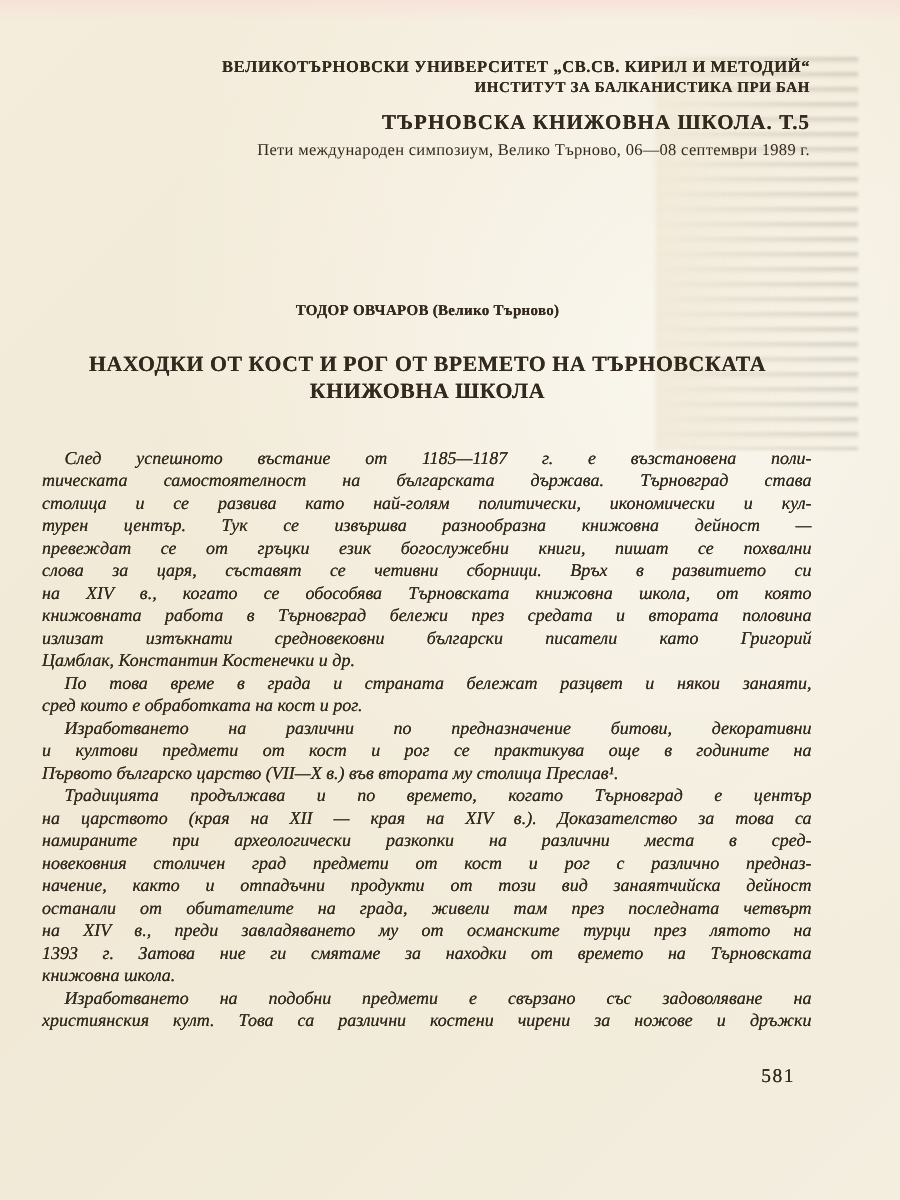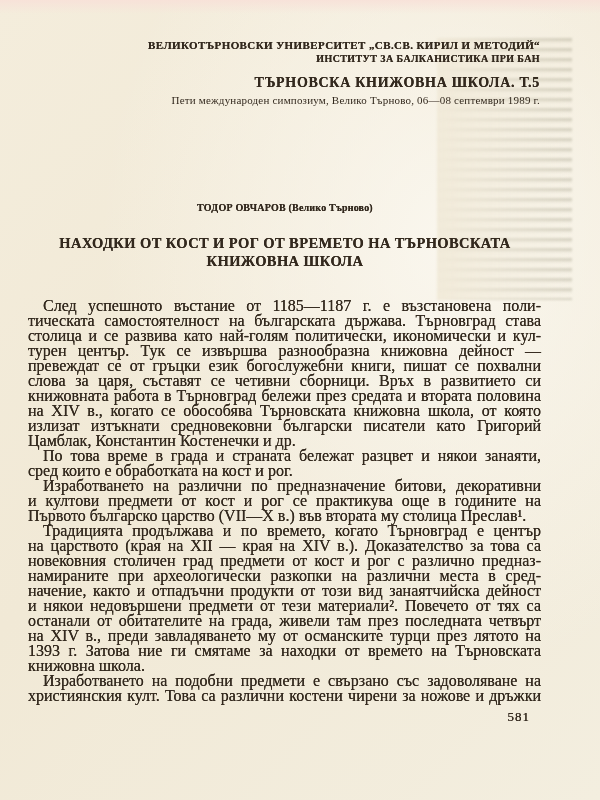--- a/index.html
+++ b/index.html
@@ -41,22 +41,23 @@
     text-shadow:0 0 0.3px currentColor;
   }
   .title {
     position:absolute; top:234px; left:15px; width:540px; margin:0;
     text-align:center; font-weight:bold; font-size:14.5px; line-height:18px;
     letter-spacing:0.4px; text-shadow:0 0 0.3px currentColor;
   }
   .title .tl { display:block; }
   .body {
     position:absolute; top:298px; left:28px; width:513px;
-    font-size:16px; line-height:15px;
+    font-size:12px; line-height:15px;
     text-shadow:0 0 0.3px currentColor;
+    font-style:italic;
   }
   .para { margin:0; }
   .line { text-align:justify; text-align-last:justify; }
   .line.pend { text-align-last:left; }
   .line.first { text-indent:15px; }
   .pageno {
     position:absolute; top:709px; right:70px;
     font-size:13px; letter-spacing:1px; text-shadow:0 0 0.3px currentColor;
   }
 </style>
@@ -82,41 +83,40 @@
   </h1>
 
   <main class="body">
       <div class="para">
         <div class="line first">След успешното въстание от 1185—1187 г. е възстановена поли-</div>
         <div class="line">тическата самостоятелност на българската държава. Търновград става</div>
         <div class="line">столица и се развива като най-голям политически, икономически и кул-</div>
         <div class="line">турен център. Тук се извършва разнообразна книжовна дейност —</div>
         <div class="line">превеждат се от гръцки език богослужебни книги, пишат се похвални</div>
         <div class="line">слова за царя, съставят се четивни сборници. Връх в развитието си</div>
+        <div class="line">на XIV в., когато се обособява Търновската книжовна школа, от която</div>
         <div class="line">книжовната работа в Търновград бележи през средата и втората половина</div>
-        <div class="line">на XIV в., когато се обособява Търновската книжовна школа, от която</div>
         <div class="line">излизат изтъкнати средновековни български писатели като Григорий</div>
         <div class="line pend">Цамблак, Константин Костенечки и др.</div>
       </div>
       <div class="para">
         <div class="line first">По това време в града и страната бележат разцвет и някои занаяти,</div>
         <div class="line pend">сред които е обработката на кост и рог.</div>
       </div>
       <div class="para">
         <div class="line first">Изработването на различни по предназначение битови, декоративни</div>
         <div class="line">и култови предмети от кост и рог се практикува още в годините на</div>
         <div class="line pend">Първото българско царство (VII—X в.) във втората му столица Преслав¹.</div>
       </div>
       <div class="para">
         <div class="line first">Традицията продължава и по времето, когато Търновград е център</div>
         <div class="line">на царството (края на XII — края на XIV в.). Доказателство за това са</div>
+        <div class="line">намираните при археологически разкопки на различни места в сред-</div>
         <div class="line">новековния столичен град предмети от кост и рог с различно предназ-</div>
-        <div class="line">намираните при археологически разкопки на различни места в сред-</div>
         <div class="line">начение, както и отпадъчни продукти от този вид занаятчийска дейност</div>
-        <div class="line">и някои недовършени предмети от тези материали². Повечето от тях са</div>
         <div class="line">останали от обитателите на града, живели там през последната четвърт</div>
         <div class="line">на XIV в., преди завладяването му от османските турци през лятото на</div>
         <div class="line">1393 г. Затова ние ги смятаме за находки от времето на Търновската</div>
         <div class="line pend">книжовна школа.</div>
       </div>
       <div class="para">
         <div class="line first">Изработването на подобни предмети е свързано със задоволяване на</div>
         <div class="line">християнския култ. Това са различни костени чирени за ножове и дръжки</div>
       </div>
     </main>

